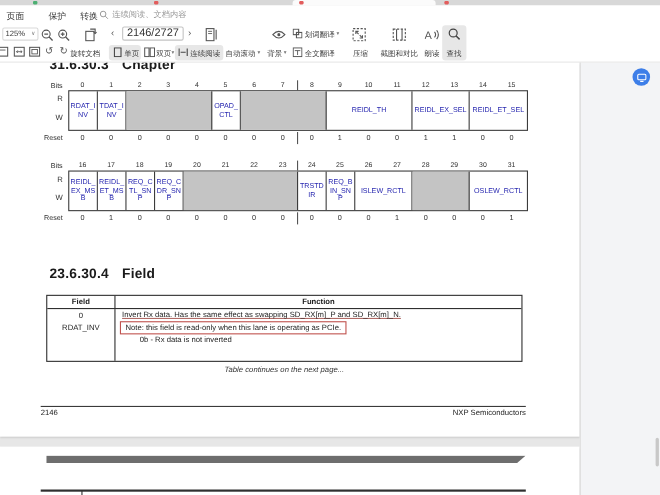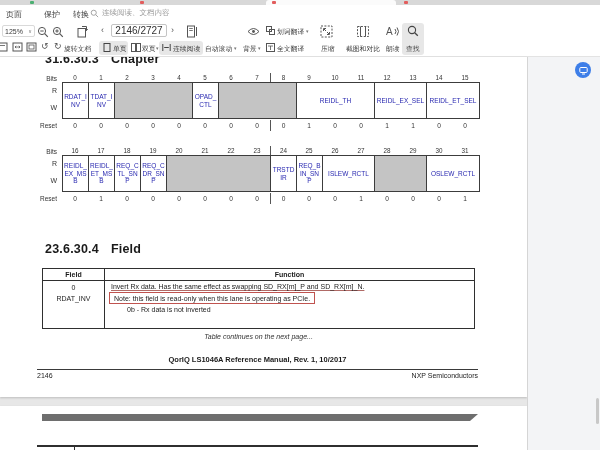--- a/index.html
+++ b/index.html
@@ -445,21 +445,20 @@
           </div>
           <div class="ft-c2">
             <div class="fn-line1">Invert Rx data. Has the same effect as swapping SD_RX[m]_P and SD_RX[m]_N.</div>
             <div id="note-box">Note: this field is read-only when this lane is operating as PCIe.</div>
             <div class="fn-opt">0b - Rx data is not inverted</div>
           </div>
         </div>
       </div>
 
       <div class="continues">Table continues on the next page...</div>
-      <div class="f-center">QorIQ LS1046A Reference Manual, Rev. 1, 10/2017</div>
       <div class="f-rule"></div>
       <div class="f-row">
         <span>2146</span>
         <span>NXP Semiconductors</span>
       </div>
     </div>
 
     <div class="page" id="page2">
       <div id="chap-bar"></div>
       <div id="p2-line"></div>

